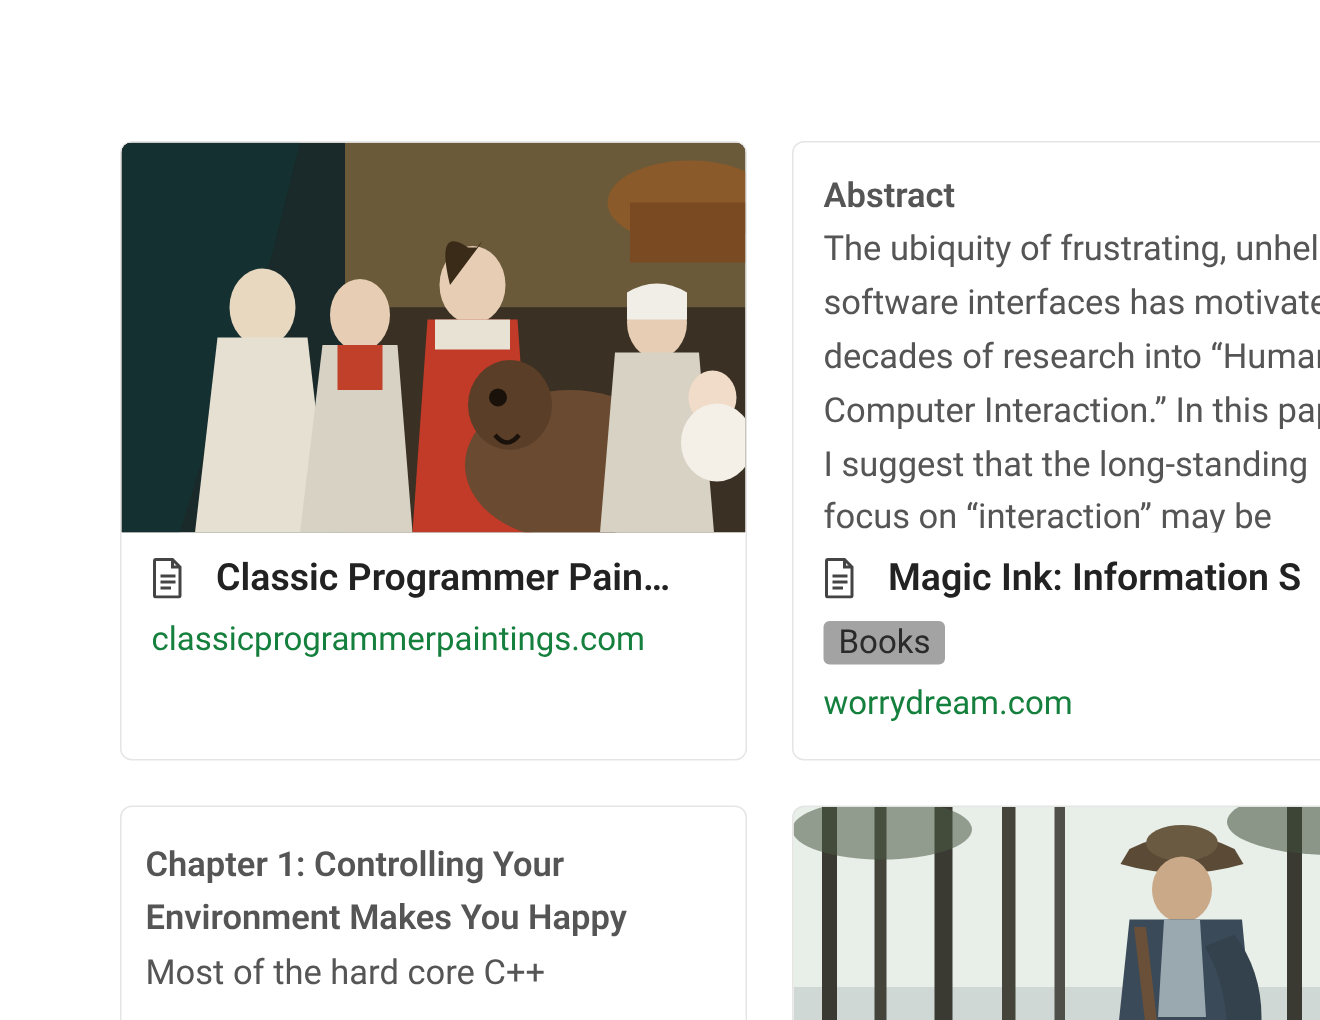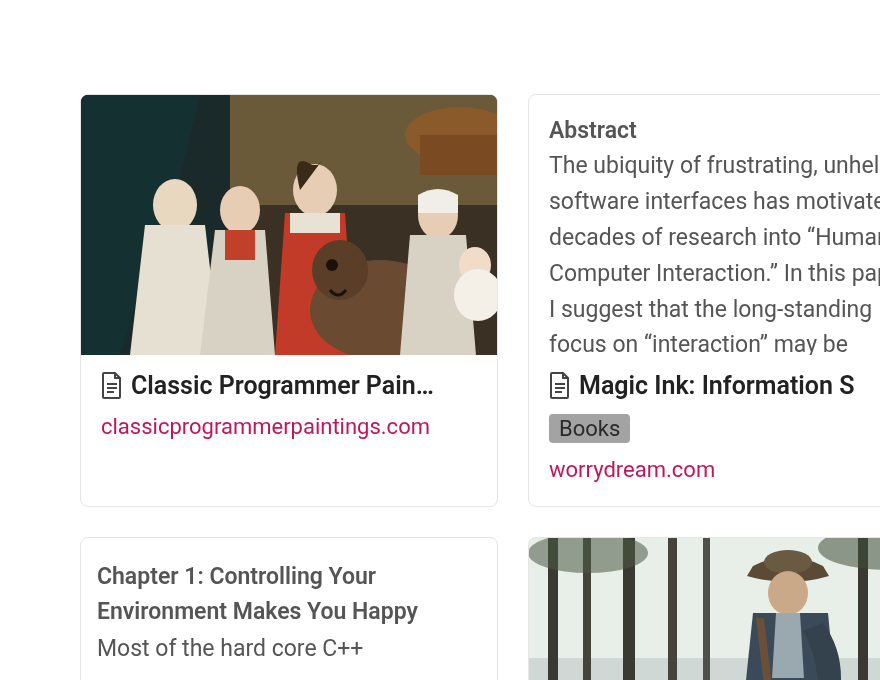--- a/index.html
+++ b/index.html
@@ -47,21 +47,21 @@
     line-height: 1.56;
     color: #555;
     font-weight: 400;
   }
   .card-body {
     padding: 16px 20px 24px 20px;
   }
   .title-row {
     display: flex;
     align-items: center;
-    gap: 8px;
+    gap: 21px;
     margin-bottom: 14px;
   }
   .doc-icon {
     width: 22px;
     height: 27px;
     flex: 0 0 auto;
   }
   .card-title {
     font-size: 25px;
     font-weight: 600;
@@ -75,21 +75,21 @@
     display: inline-block;
     font-size: 22px;
     padding: 2px 10px;
     border-radius: 4px;
     font-weight: 400;
   }
   .tag-inspiration { background: #d6e4f7; color: #2a2a2a; }
   .tag-books { background: #a3a3a3; color: #2a2a2a; }
   .card-domain {
     font-size: 22px;
-    color: #be185d;
+    color: #15803d;
     font-weight: 400;
   }
   
   .card3 .card-preview-text {
     height: auto;
     padding: 22px 20px 0 16px;
   }
   .card3 .preview-heading {
     font-size: 23px;
     font-weight: 600;

